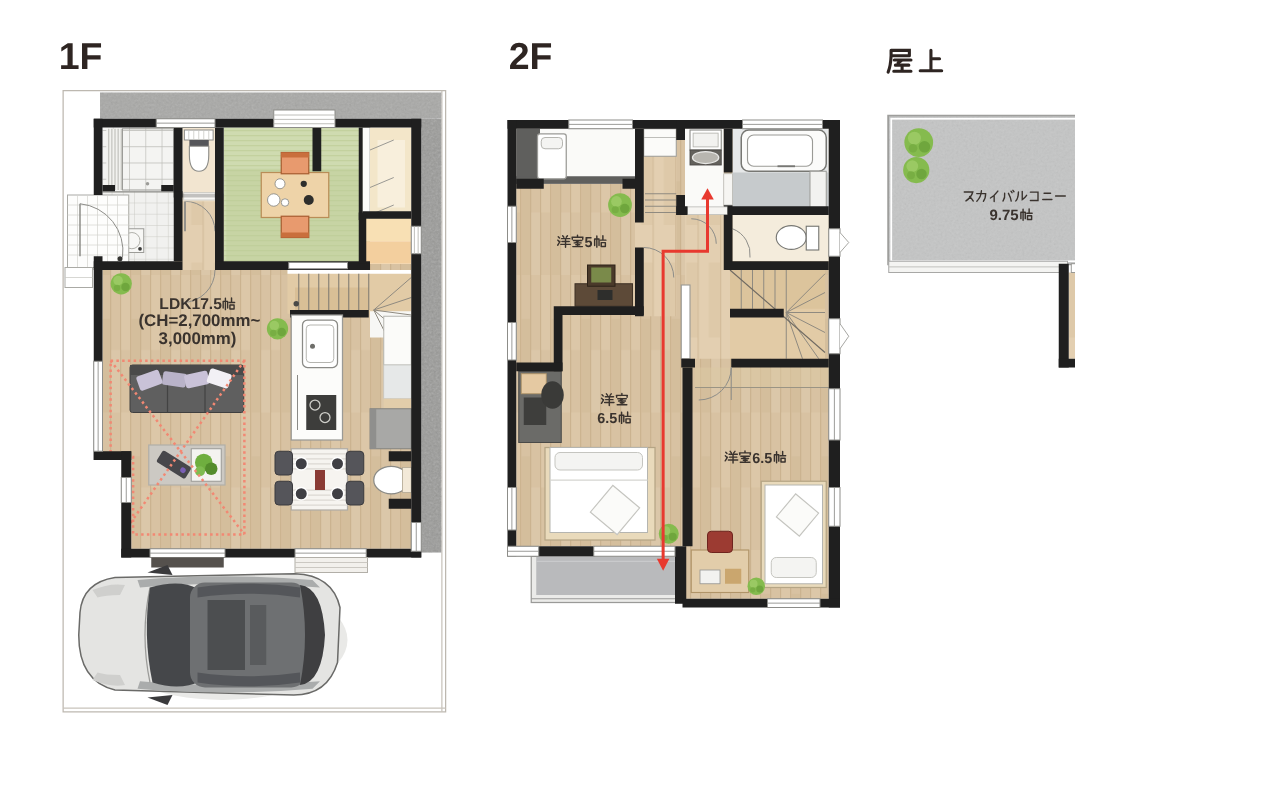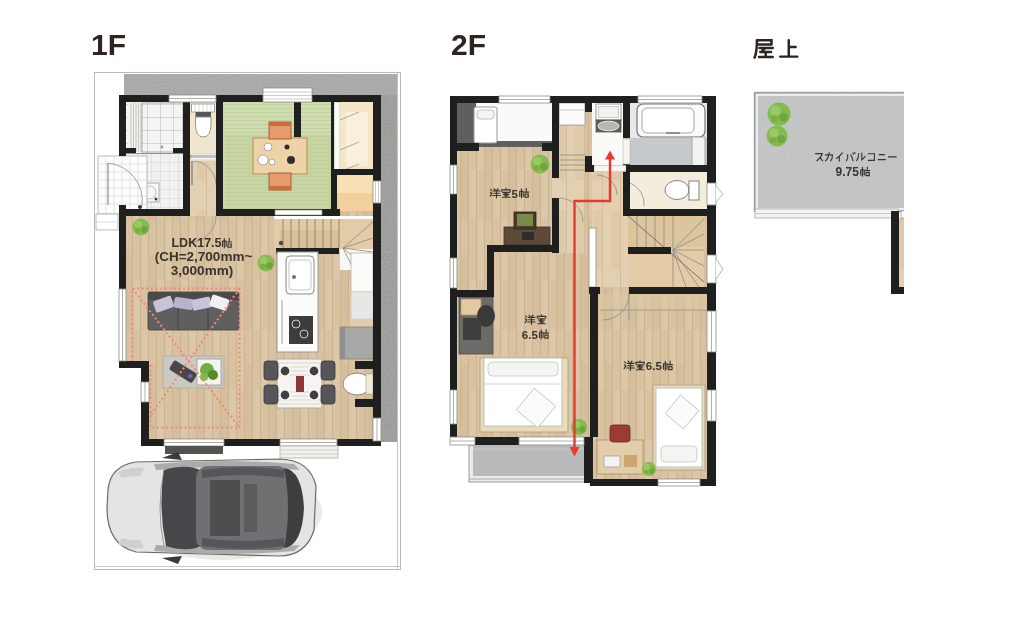--- a/index.html
+++ b/index.html
@@ -1,17 +1,17 @@
 <!DOCTYPE html>
 <html><head>
 <meta charset="utf-8">
 <style>
 html,body{margin:0;padding:0;background:#ffffff;}
 #stage{position:relative;width:860px;height:632px;background:#14b8a6;overflow:hidden;
-font-family:"Liberation Sans",sans-serif;margin-left:44px;}
+font-family:"Liberation Sans",sans-serif;}
 </style>
 </head>
 <body>
 <div id="stage">
 <svg width="1024" height="632" viewBox="0 0 1024 632" xmlns="http://www.w3.org/2000/svg">
 <defs>
 <pattern id="wood" width="24" height="110" patternUnits="userSpaceOnUse">
   <rect width="24" height="110" fill="#d8c2a2"></rect>
   <rect x="0" width="1" height="110" fill="#cbb390"></rect>
   <rect x="8" width="1" height="110" fill="#ccb490"></rect>

